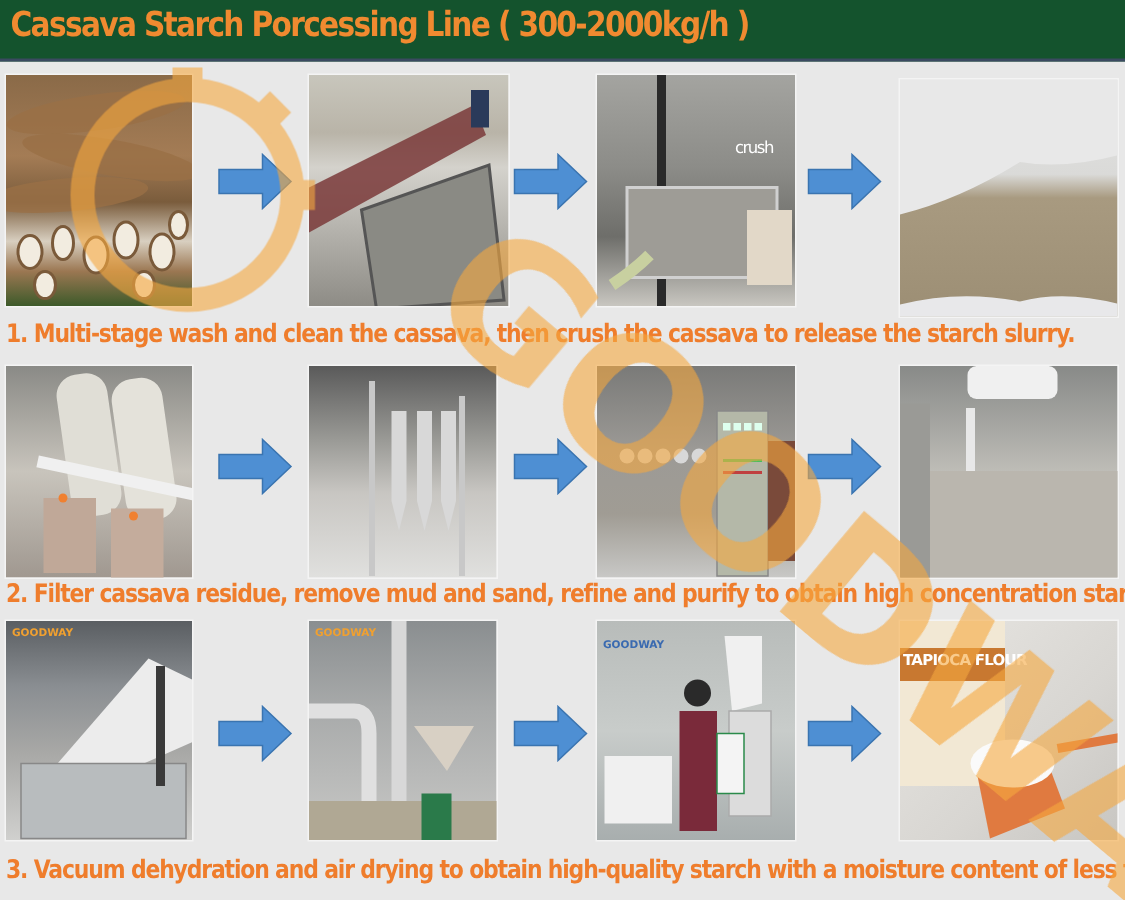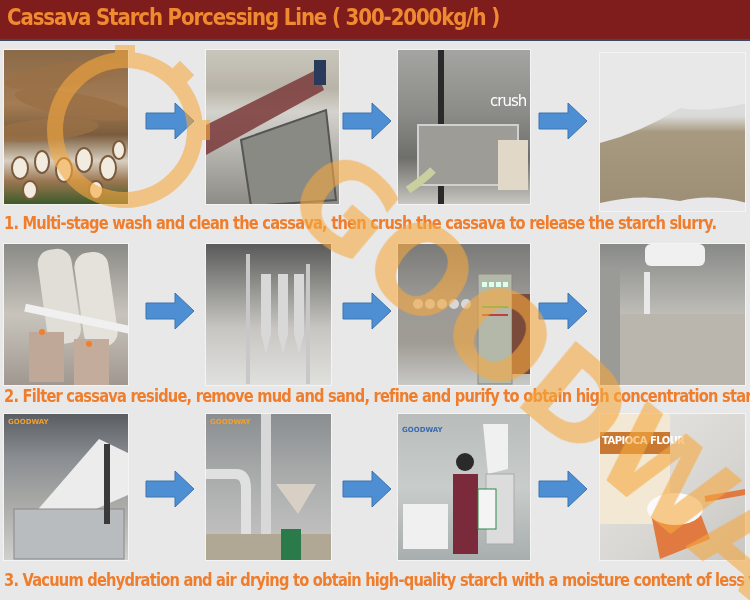--- a/index.html
+++ b/index.html
@@ -1,32 +1,32 @@
 <!DOCTYPE html>
 <html><head>
 <meta charset="utf-8">
 <style>
   * { box-sizing: border-box; margin: 0; padding: 0; }
   html, body { width: 750px; height: 600px; overflow: hidden; }
   body { background: #e8e8e8; font-family: "Liberation Sans", "DejaVu Sans", sans-serif; position: relative; }
   .header {
     position: absolute; left: 0; top: 0; width: 750px; height: 41px;
-    background: #7f1d1d; border-bottom: 2px solid #3a4a60;
+    background: #14532d; border-bottom: 2px solid #3a4a60;
   }
   .header-title {
     position: absolute; left: 7px; top: 4px;
     color: #f08a30; font-family: "DejaVu Sans", sans-serif; font-weight: bold;
     font-size: 23px; letter-spacing: -1.3px; transform: scaleX(0.86); transform-origin: left top;
     white-space: nowrap;
   }
   .photo {
     position: absolute; border: 1px solid #f4f4f4; overflow: hidden;
   }
   .photo .ph-label {
-    position: absolute; color: #fff; font-size: 15px; font-family: "DejaVu Sans", sans-serif;
+    position: absolute; color: #fff; font-size: 11px; font-family: "DejaVu Sans", sans-serif;
     letter-spacing: -1px;
   }
   .photo .logo {
     position: absolute; left: 4px; top: 4px; font-size: 7px; font-weight: bold; color: #f0a030;
     font-family: "DejaVu Sans", sans-serif;
   }
   .arrow { position: absolute; width: 50px; height: 38px; }
   .caption {
     position: absolute; left: 4px; color: #ef7d2c; font-family: "DejaVu Sans", sans-serif;
     font-weight: bold; font-size: 17px; white-space: nowrap; letter-spacing: -0.9px;

